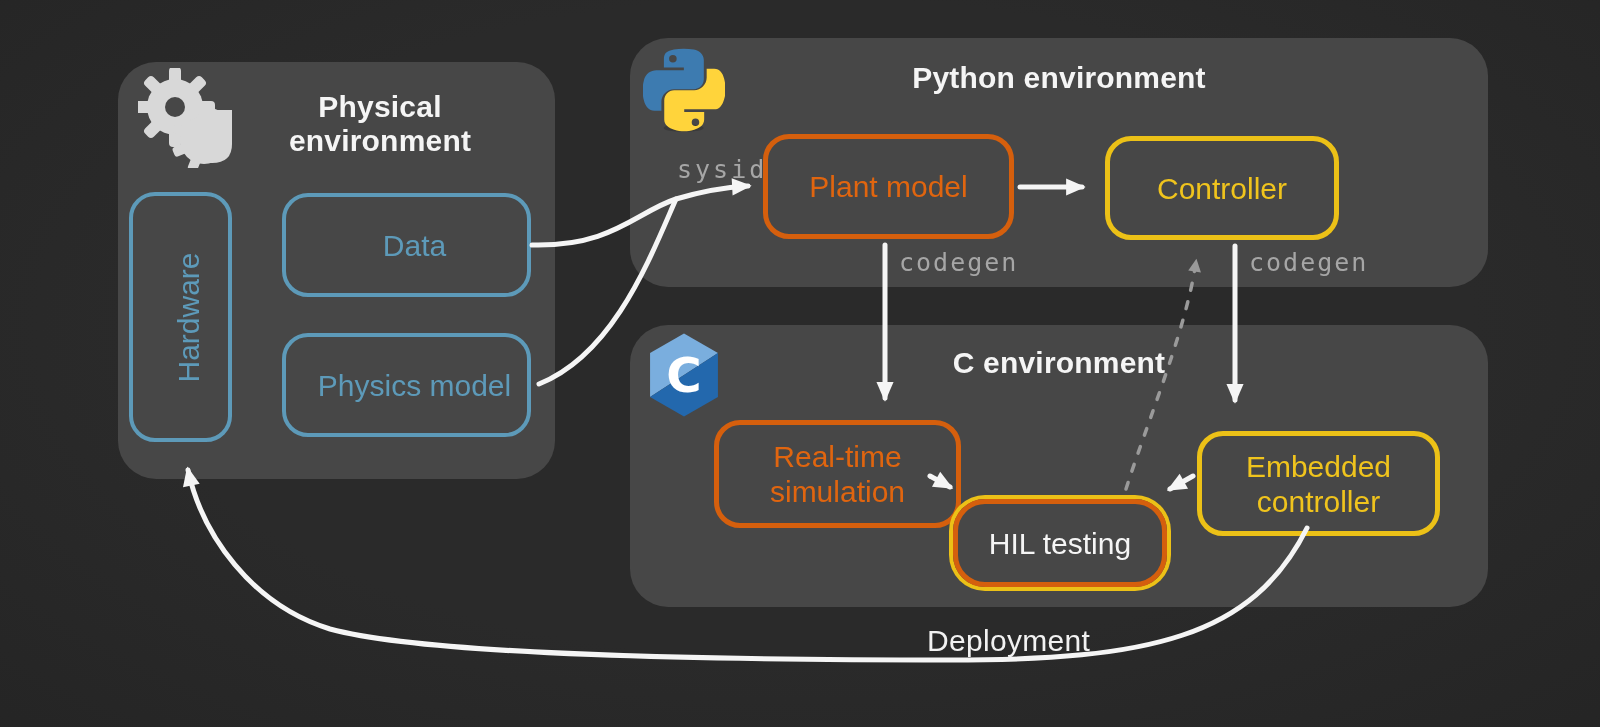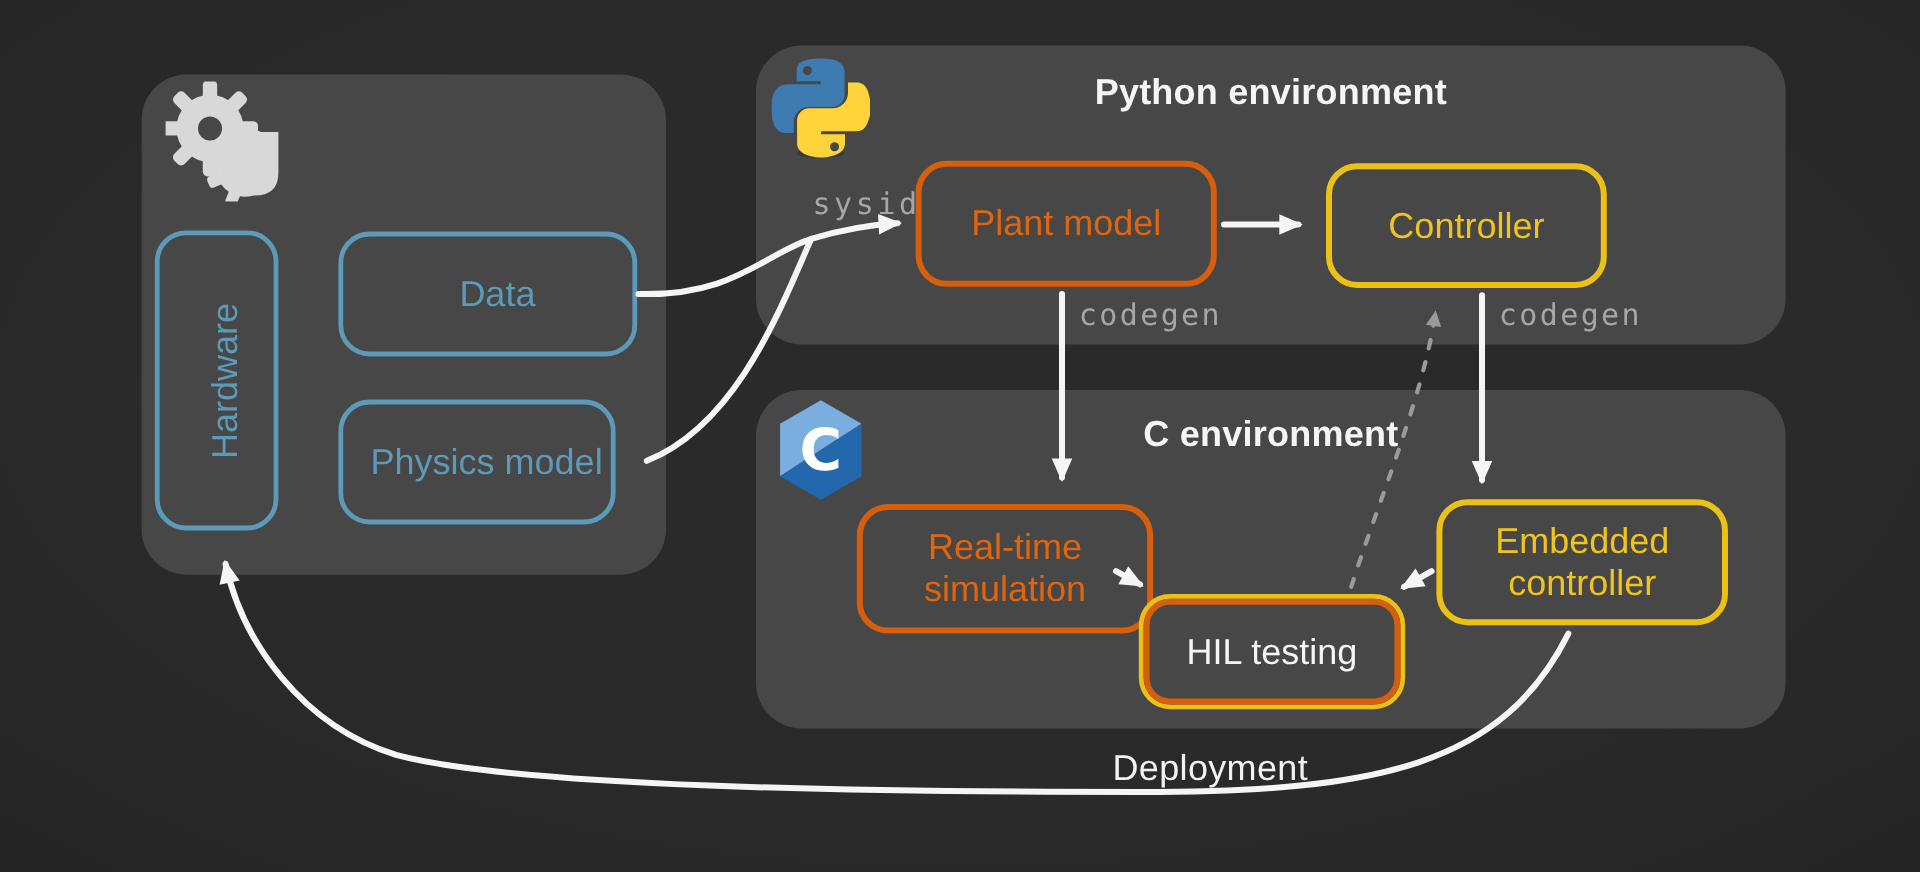--- a/index.html
+++ b/index.html
@@ -14,21 +14,21 @@
     text-align:center;letter-spacing:.2px;
   }
   .node{
     position:absolute;border-radius:26px;display:flex;align-items:center;justify-content:center;
     text-align:center;font-size:30px;line-height:35px;box-sizing:border-box;
   }
   .node.blue{border:4px solid #5d9ab9;color:#5d9ab9;padding-left:16px;}
   .node.orange{border:5px solid #d55f0d;color:#e0650f;}
   .node.yellow{border:5px solid #ecc117;color:#f0c41d;}
   .node.hil{
-    border:5px solid #d55f0d;border-radius:22px;color:#f5f5f5;
+    border:5px solid #d55f0d;border-radius:32px;color:#f5f5f5;
     box-shadow:0 0 0 4px #ecc117;
   }
   .vertical-label{transform:rotate(-90deg);white-space:nowrap;}
   .mono-label{
     position:absolute;font-family:"DejaVu Sans Mono", monospace;font-size:25px;
     color:#a6a6a6;letter-spacing:2px;white-space:nowrap;
   }
   .flow-label{
     position:absolute;color:#f2f2f2;font-size:30px;letter-spacing:.3px;white-space:nowrap;
   }
@@ -38,20 +38,21 @@
 </style>
 </head>
 <body>
 
 <div id="stage">
 
   <div class="panel" style="left:118px;top:62px;width:437px;height:417px;"></div>
   <div class="panel" style="left:630px;top:38px;width:858px;height:249px;"></div>
   <div class="panel" style="left:630px;top:325px;width:858px;height:282px;"></div>
 
+  <div class="panel-title" style="left:263px;top:90px;width:234px;">Physical environment</div>
   <div class="panel-title" style="left:859px;top:61px;width:400px;">Python environment</div>
   <div class="panel-title" style="left:859px;top:346px;width:400px;">C environment</div>
 
   <div class="icon" style="left:138px;top:68px;">
     <svg width="100" height="100" viewBox="0 0 100 100">
       <g fill="#d8d8d8">
         <g transform="translate(37,39)">
           <g>
             <rect x="-6" y="-40" width="12" height="18" rx="4"></rect>
             <rect x="-6" y="-40" width="12" height="18" rx="4" transform="rotate(45)"></rect>
@@ -97,41 +98,41 @@
   </div>
 
   <div class="node blue" style="left:129px;top:192px;width:103px;height:250px;">
     <span class="vertical-label">Hardware</span>
   </div>
 
   <div class="node blue" style="left:282px;top:193px;width:249px;height:104px;">
     <span>Data</span>
   </div>
 
-  <div class="node blue" style="left:282px;top:333px;width:231px;height:104px;">
+  <div class="node blue" style="left:282px;top:333px;width:249px;height:104px;">
     <span>Physics model</span>
   </div>
 
   <div class="node orange" style="left:763px;top:134px;width:251px;height:105px;">
     <span>Plant model</span>
   </div>
 
   <div class="node yellow" style="left:1105px;top:136px;width:234px;height:104px;">
     <span>Controller</span>
   </div>
 
   <div class="node orange" style="left:714px;top:420px;width:247px;height:108px;padding:0 12px;">
     <span>Real-time simulation</span>
   </div>
 
   <div class="node hil" style="left:953px;top:499px;width:214px;height:88px;">
     <span>HIL testing</span>
   </div>
 
-  <div class="node yellow" style="left:1197px;top:416px;width:243px;height:105px;padding:0 10px;">
+  <div class="node yellow" style="left:1197px;top:431px;width:243px;height:105px;padding:0 10px;">
     <span>Embedded controller</span>
   </div>
 
   <div class="mono-label" style="left:677px;top:155px;letter-spacing:3px;">sysid</div>
   <div class="mono-label" style="left:899px;top:248px;">codegen</div>
   <div class="mono-label" style="left:1249px;top:248px;">codegen</div>
   <div class="flow-label" style="left:898px;top:624px;margin-left:29px;">Deployment</div>
 
   <svg id="arrows" width="1600" height="727" viewBox="0 0 1600 727">
     <defs>

